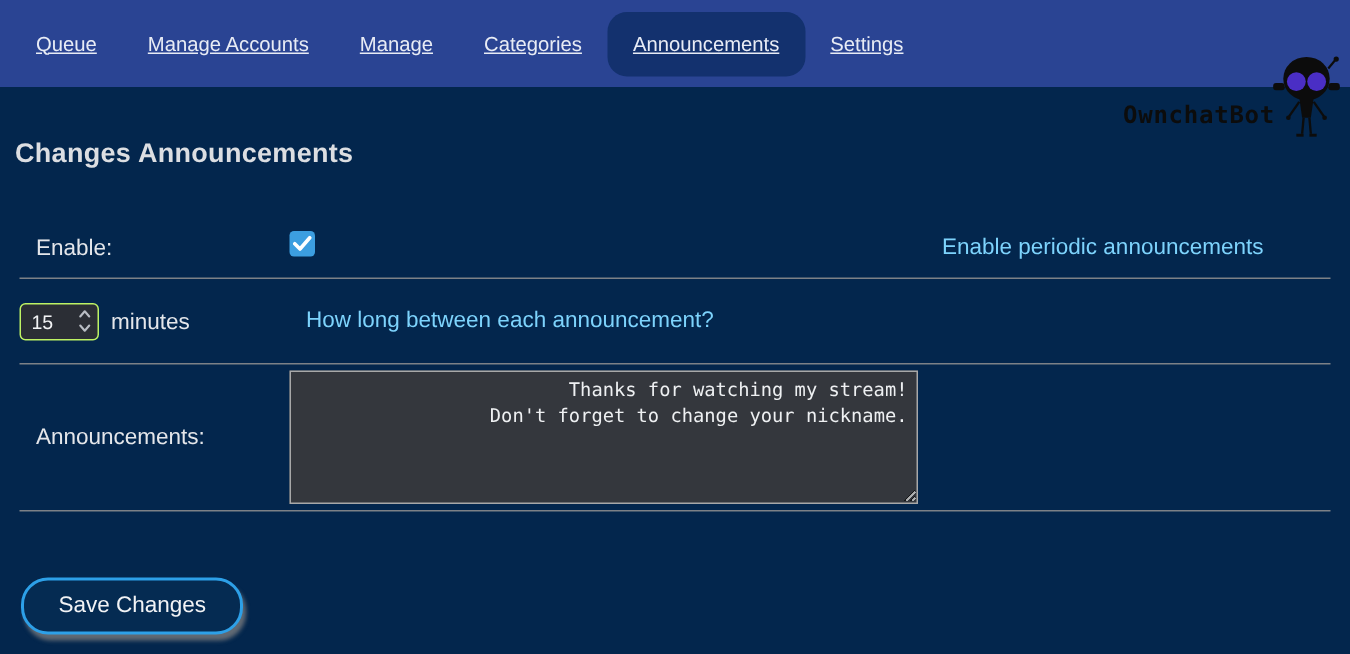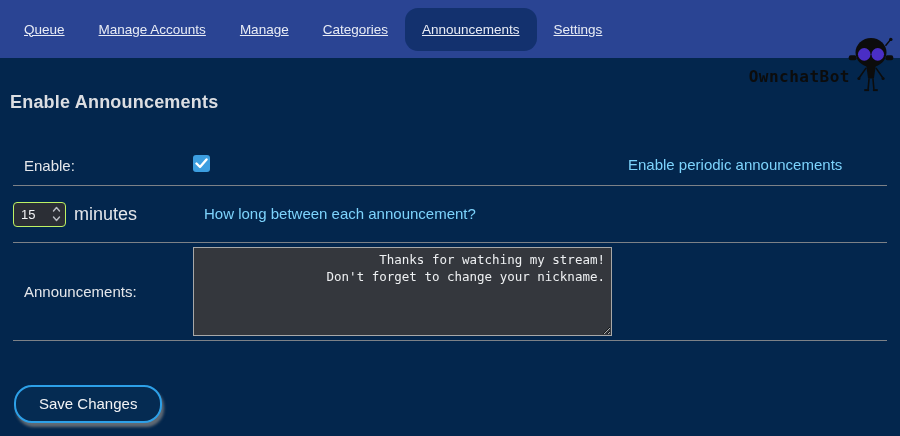--- a/index.html
+++ b/index.html
@@ -106,21 +106,21 @@
     border-radius: 4px;
     padding: 0 4px 0 7px;
   }
   .num-wrap input {
     width: 24px; border: none; background: transparent;
     color: #f2f3f5; font-size: 13px;
     font-family: "Liberation Sans", "DejaVu Sans", sans-serif;
     outline: none; padding: 0;
   }
   .spinner { margin-left: auto; display: block; cursor: pointer; }
-  .num-suffix { margin-left: 8px; font-size: 18px; color: #e4e6ea; }
+  .num-suffix { margin-left: 8px; font-size: 15px; color: #e4e6ea; }
 
   
   .announce-ta {
     width: 419px; height: 89px;
     background: #34373d;
     border: 1px solid #a8a8a8;
     color: #eef0f2;
     font-family: "DejaVu Sans Mono", "Liberation Mono", monospace;
     font-size: 12.5px;
     line-height: 17px;
@@ -184,21 +184,21 @@
         <line x1="27" y1="56" x2="32" y2="56" stroke-width="2"></line>
       </g>
 
       <circle cx="18" cy="19" r="6.5" fill="#4a2ec5"></circle>
       <circle cx="32" cy="19" r="6.5" fill="#4a2ec5"></circle>
     </svg>
   </div>
 </header>
 
 <main class="main">
-  <h1 class="page-title">Enable Announcements</h1>
+  <h1 class="page-title">Changes Announcements</h1>
 
   <div class="form">
 
     <div class="row row-enable">
       <div class="row-label">Enable:</div>
       <div>
         <span class="cb-wrap">
           <input type="checkbox" checked="true" style="">
           <svg class="cb-check" width="13" height="11" viewBox="0 0 13 11">
             <polyline points="1.5,5.5 5,9 11.5,1.5" fill="none" stroke="#ffffff" stroke-width="2.4" stroke-linecap="round" stroke-linejoin="round"></polyline>

